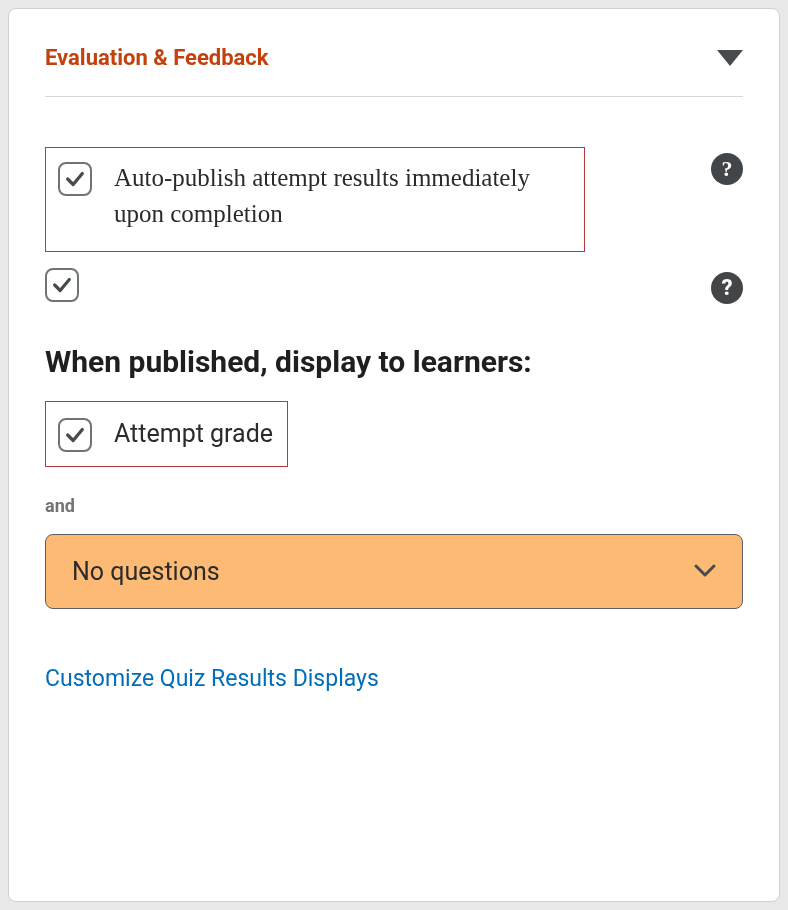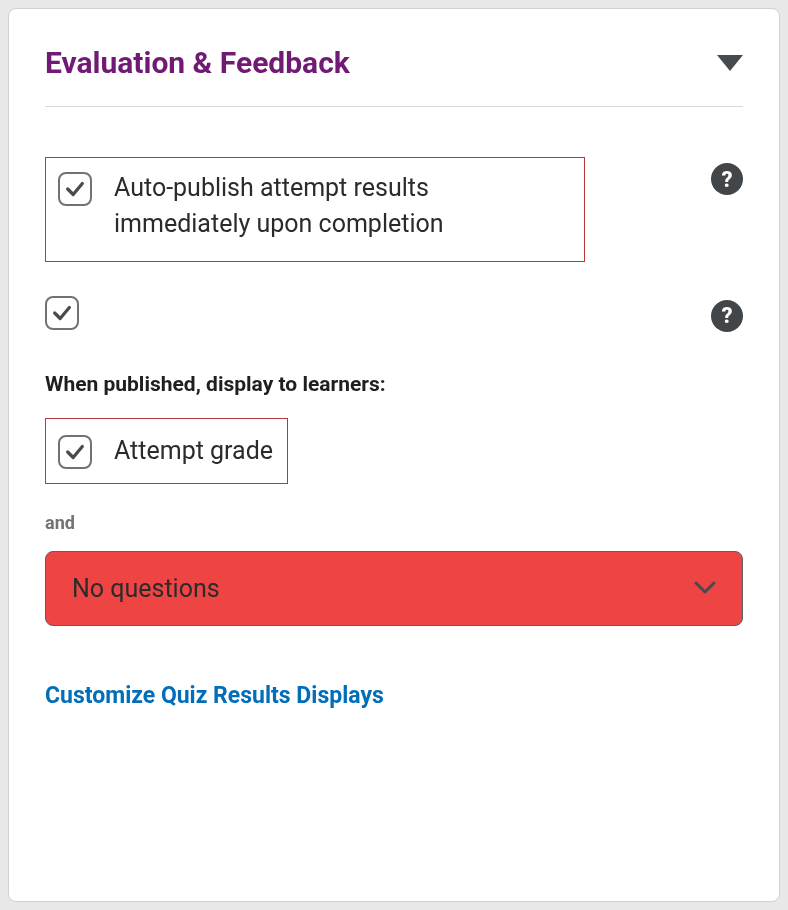--- a/index.html
+++ b/index.html
@@ -21,23 +21,23 @@
       padding: 36px 36px 60px 36px;
       height: 100%;
     }
     .panel-header {
       display: flex;
       justify-content: space-between;
       align-items: center;
       cursor: pointer;
     }
     .panel-title {
-      font-size: 30px;
+      font-size: 22px;
       font-weight: 700;
-      color: #701a75;
+      color: #c2410c;
     }
     .collapse-icon svg {
       width: 26px;
       height: 16px;
       display: block;
     }
     .divider {
       border: none;
       border-top: 1px solid #d8d8d8;
       margin-top: 26px;
@@ -100,30 +100,31 @@
     }
     .highlight-box {
       border: 1px solid #b8383a;
       padding: 16px 14px;
       display: inline-block;
     }
     .highlight-box .option-left {
       align-items: flex-start;
     }
     .option-group.first {
-      margin-bottom: 32px;
+      margin-bottom: 14px;
+      font-family: Liberation Serif, serif;
     }
     .option-group.first .option-row {
       align-items: flex-start;
     }
     .option-group.first .highlight-box {
       padding: 12px 50px 18px 12px;
     }
     .section-label {
-      font-size: 21px;
+      font-size: 30px;
       font-weight: 700;
       color: #1f1f1f;
       margin-bottom: 22px;
     }
     .attempt-group {
       margin-bottom: 28px;
     }
     .attempt-group .highlight-box {
       padding: 14px 14px 14px 12px;
       text-align: center;
@@ -136,35 +137,35 @@
     }
     .dropdown {
       width: 100%;
       border: 1px solid #5a5f62;
       border-radius: 8px;
       padding: 22px 26px;
       display: flex;
       justify-content: space-between;
       align-items: center;
       cursor: pointer;
-      background: #ef4444;
+      background: #fdba74;
     }
     .dropdown-value {
       font-size: 25px;
       color: #2b2b2b;
     }
     .dropdown-chevron svg {
       width: 22px;
       height: 14px;
       display: block;
     }
     .link {
       color: #006eba;
       font-size: 23px;
-      font-weight: 700;
+      font-weight: 400;
       text-decoration: none;
       cursor: pointer;
       display: inline-block;
       margin-top: 56px;
     }
   </style>
 </head>
 <body>
 
 <div class="panel">

